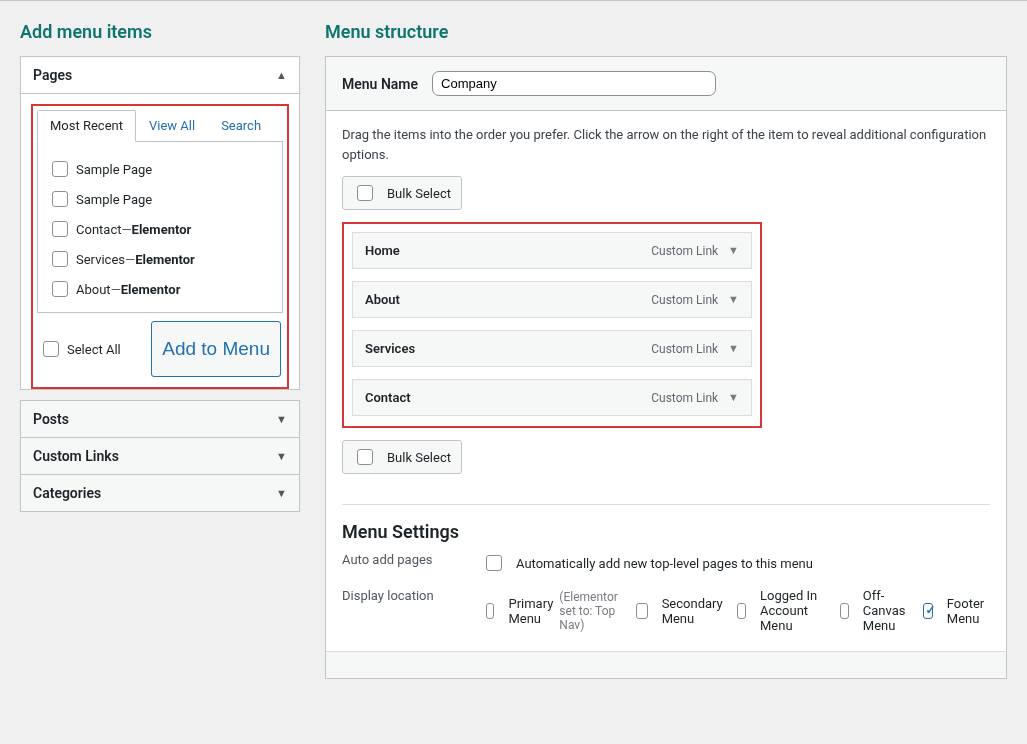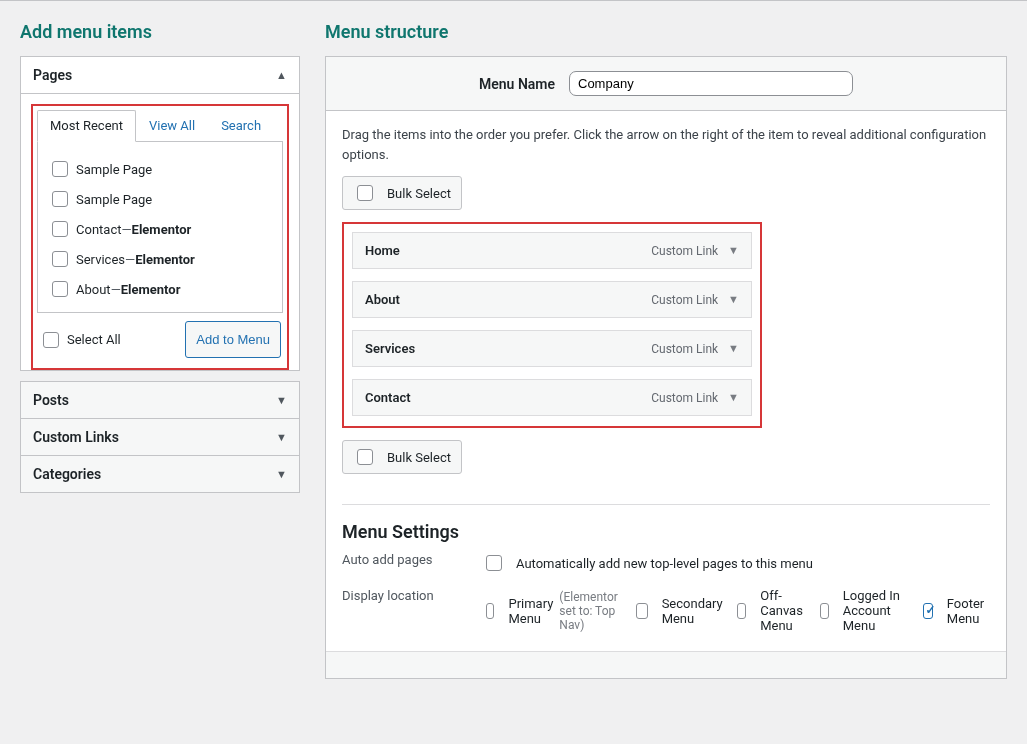--- a/index.html
+++ b/index.html
@@ -87,36 +87,35 @@
   }
   .add-row {
     display: flex; justify-content: space-between; align-items: center;
     padding: 8px 2px 6px;
   }
   .selectall { display:flex; align-items:center; font-size:13px;}
   .btn-outline {
     border: 1px solid #2271b1;
     color: #2271b1;
     background: #f6f7f7;
-    padding: 10px 10px;
+    padding: 16px 10px;
     border-radius: 3px;
-    font-size: 13px;
+    font-size: 19px;
     cursor: pointer;
   }
 
   .panel-right {
     background: #fff;
     border: 1px solid #c3c4c7;
   }
   .menu-name-row {
     display: flex; align-items: center; gap: 14px;
     padding: 14px 16px;
     border-bottom: 1px solid #c3c4c7;
     background:#f6f7f7;
-    justify-content:center;
   }
   .menu-name-row label { font-weight:600; font-size:14px;}
   .text-input {
     border: 1px solid #8c8f94;
     border-radius: 7px;
     padding: 4px 8px;
     font-size: 13px;
     width: 284px;
     background:#fff;
   }
@@ -326,25 +325,25 @@
                 <input type="checkbox" class="wp-check" style="">
                 <span>Primary Menu</span>
                 <span class="loc-note"> (Elementor set to: Top Nav)</span>
               </div>
               <div class="loc-row">
                 <input type="checkbox" class="wp-check" style="">
                 <span>Secondary Menu</span>
               </div>
               <div class="loc-row">
                 <input type="checkbox" class="wp-check" style="">
+                <span>Logged In Account Menu</span>
+              </div>
+              <div class="loc-row">
+                <input type="checkbox" class="wp-check" style="">
                 <span>Off-Canvas Menu</span>
-              </div>
-              <div class="loc-row">
-                <input type="checkbox" class="wp-check" style="">
-                <span>Logged In Account Menu</span>
               </div>
               <div class="loc-row">
                 <input type="checkbox" class="wp-check" checked="" style="">
                 <span>Footer Menu</span>
               </div>
             </div>
         </div>
       </div>
 
       <div class="footer-row">

